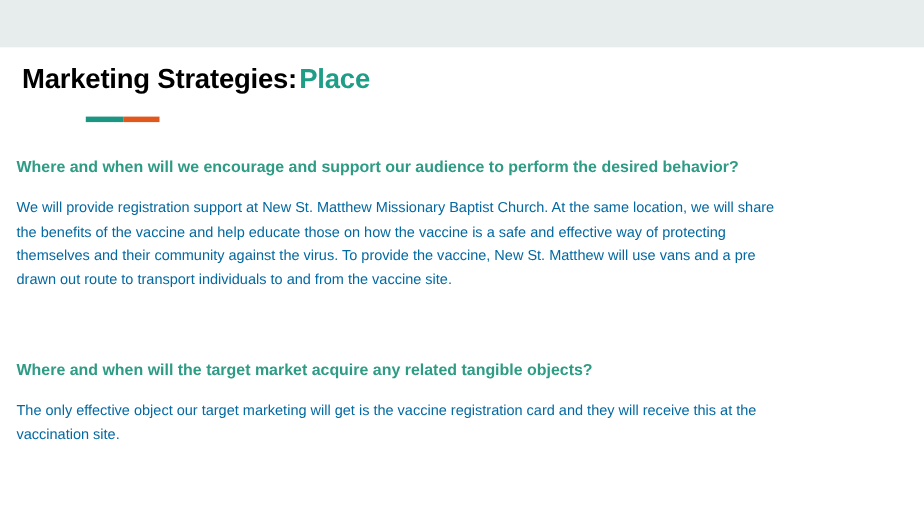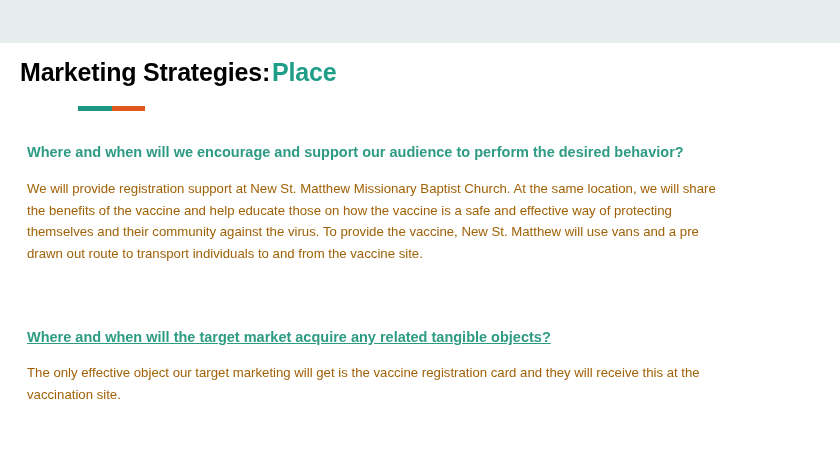--- a/index.html
+++ b/index.html
@@ -66,21 +66,21 @@
   }
   #accent-bar-orange {
     width: 50%;
     height: 100%;
     background: #e2571c;
   }
 
   
   #content {
     position: absolute;
-    left: 27px;
+    left: 15px;
     top: 141px;
     width: 700px;
   }
 
   .qa-block {
     margin: 0;
   }
   .qa-block.second {
     margin-top: 62px;
   }
@@ -89,25 +89,24 @@
     color: #2e9b84;
     font-size: 14.5px;
     font-weight: bold;
     line-height: 23px;
     margin: 0 0 14px 0;
     max-width: 680px;
   }
   .qa-block.second .qa-question {
     margin-bottom: 13px;
     max-width: 700px;
-    text-decoration: underline;
   }
 
   .qa-answer {
-    color: #a16207;
+    color: #0369a1;
     font-size: 13.2px;
     font-weight: normal;
     line-height: 21.5px;
     margin: 0;
     max-width: 690px;
   }
 </style>
 </head>
 <body>
 

